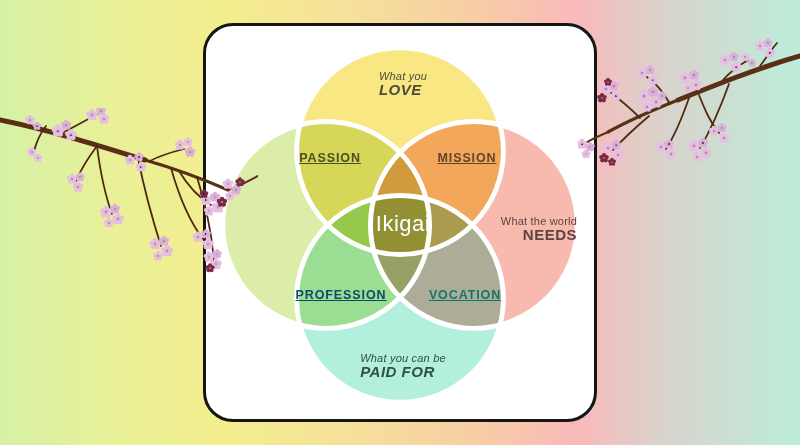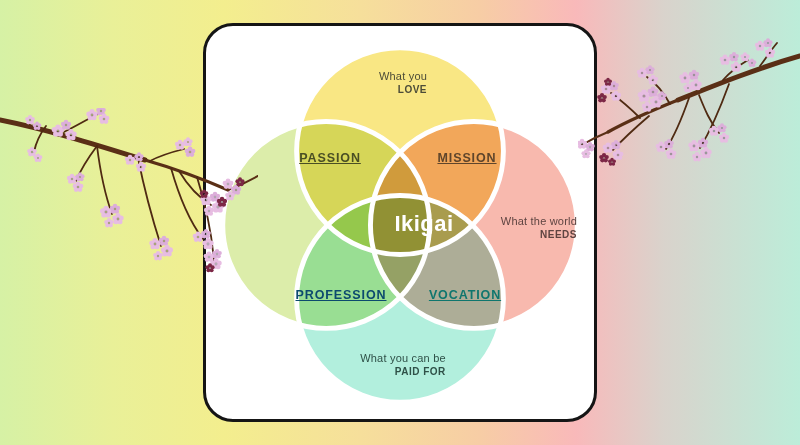--- a/index.html
+++ b/index.html
@@ -10,24 +10,24 @@
   }
   .card{
     position:absolute;left:203px;top:23px;width:394px;height:399px;
     background:#ffffff;border:3px solid #151515;border-radius:30px;
     box-sizing:border-box;z-index:1;isolation:isolate;
   }
   .venn{position:absolute;left:0;top:0;isolation:isolate;}
   .mult{mix-blend-mode:multiply;}
   .lbl{position:absolute;z-index:3;}
   .circle-label{font-size:11px;line-height:13px;letter-spacing:.2px;}
-  .circle-label .strong{font-weight:bold;font-size:10px;letter-spacing:.5px;}
+  .circle-label .strong{font-weight:bold;font-size:15px;letter-spacing:.5px;}
   .region-label{font-size:12.5px;font-weight:bold;letter-spacing:.9px;transform:translate(-50%,-50%);white-space:nowrap;text-decoration:underline;}
-  .center-label{font-size:22px;font-weight:bold;color:#ffffff;letter-spacing:.5px;transform:translate(-50%,-50%);white-space:nowrap;margin-left:21px;}
-  .ta-c{text-align:right;transform:translateX(-50%);}
+  .center-label{font-size:22px;font-weight:normal;color:#ffffff;letter-spacing:.5px;transform:translate(-50%,-50%);white-space:nowrap;}
+  .ta-c{text-align:left;transform:translateX(-50%);font-style:italic;}
   .ta-r{text-align:right;}
   .lbl-love{color:#4c4c38}
   .lbl-passion{color:#4a4f24}
   .lbl-mission{color:#5f452b}
   .lbl-goodat{color:#4c5437}
   .lbl-needs{color:#5e4441}
   .lbl-profession{color:#0c4a6e}
   .lbl-vocation{color:#0f766e}
   .lbl-paidfor{color:#2f5148}
   .branch{position:absolute;z-index:2;}

